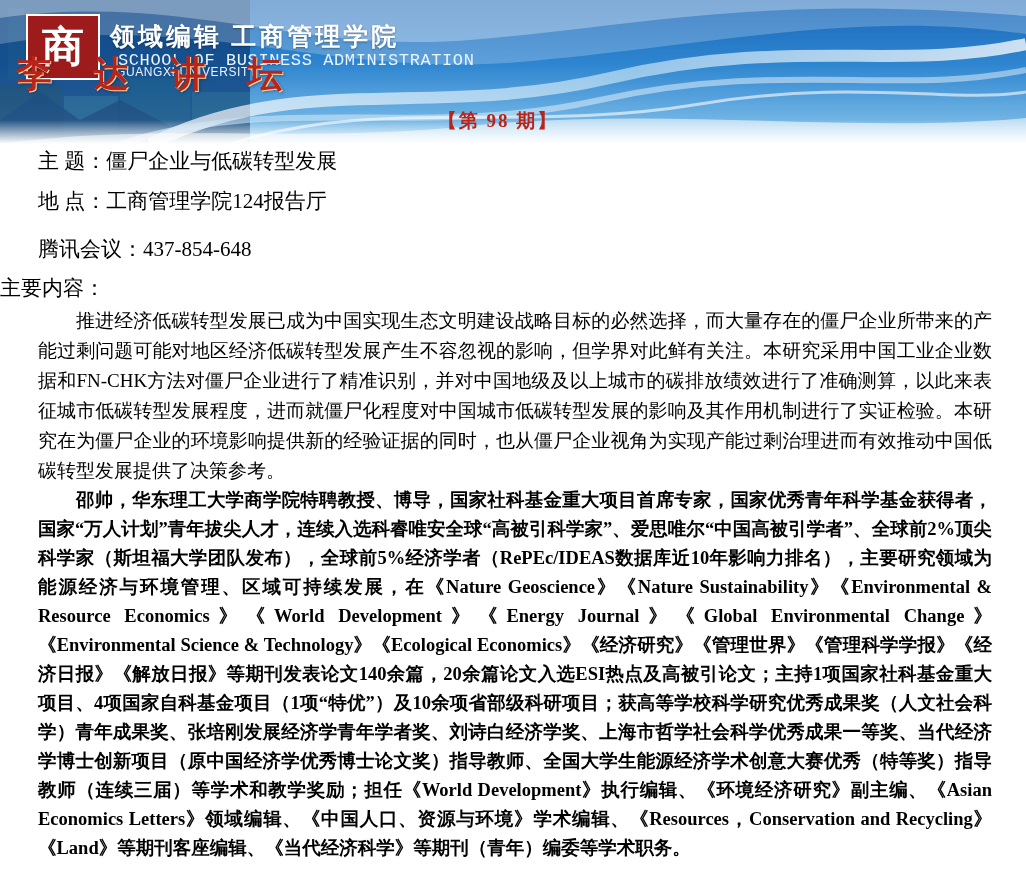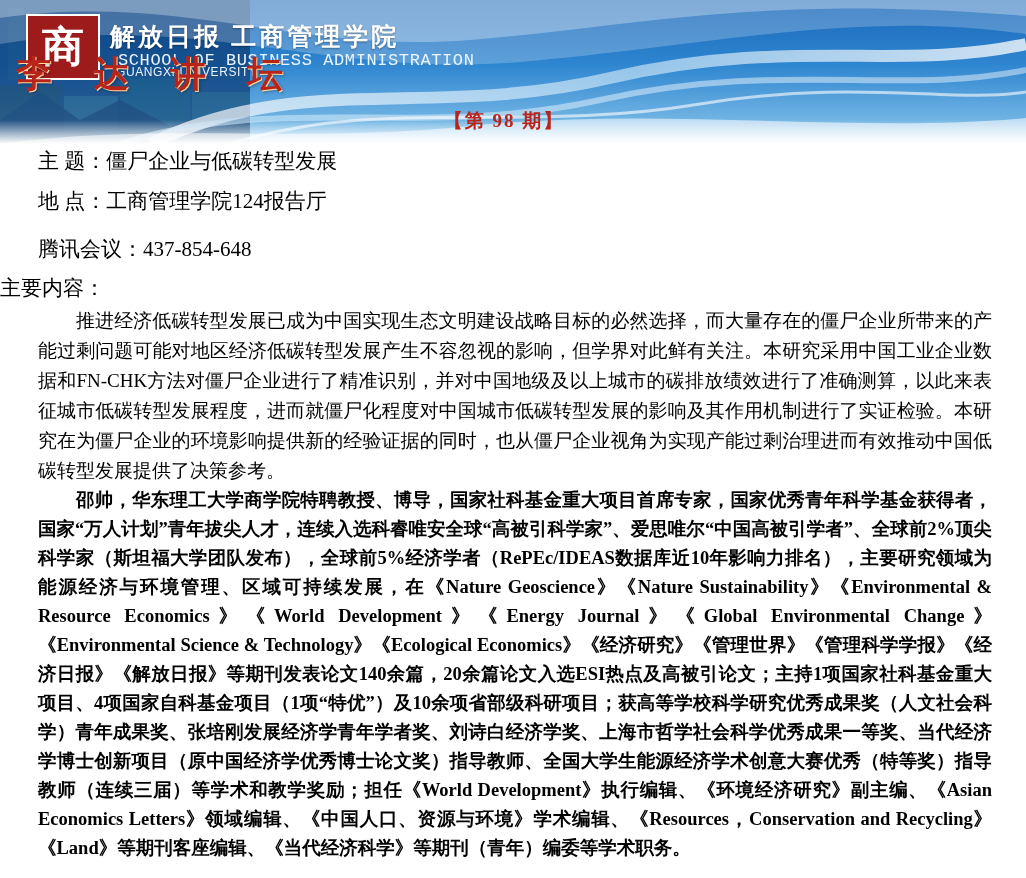--- a/index.html
+++ b/index.html
@@ -96,21 +96,21 @@
     text-align: left;
     color: #b9241a;
     font-size: 36px;
     font-weight: bold;
     letter-spacing: 16px;
     text-indent: 16px;
     text-shadow: 1px 1px 0 #ffd9a0, 2px 2px 3px rgba(0,0,0,.28);
   }
   .issue {
     position: absolute;
-    left: 14px;
+    left: 8px;
     top: 108px;
     width: 980px;
     text-align: center;
     color: #b9241a;
     font-size: 19px;
     font-weight: bold;
     letter-spacing: 2px;
   }
 
   
@@ -200,21 +200,21 @@
       <path d="M150 144 C 300 70, 430 120, 610 78 C 790 36, 900 72, 1026 44" stroke="url(#gwave)" stroke-width="12" fill="none" opacity=".85"></path>
       <path d="M120 144 C 280 92, 420 140, 600 100 C 780 60, 900 96, 1026 70" stroke="url(#gwave2)" stroke-width="6" fill="none" opacity=".8"></path>
       <path d="M230 144 C 380 96, 520 134, 700 104 C 860 78, 950 104, 1026 92" stroke="#ffffff" stroke-width="3" fill="none" opacity=".6"></path>
       <path d="M0 144 C 160 122, 300 144, 470 126 C 660 106, 860 134, 1026 118 L1026 144 Z" fill="#ffffff" opacity=".55"></path>
       <rect x="0" y="120" width="1026" height="24" fill="url(#gbot)"></rect>
     </svg>
 
     <div class="logo-block">
       <span class="logo-glyph">商</span>
     </div>
-    <div class="univ-cn">解放日报 工商管理学院</div>
+    <div class="univ-cn">领域编辑 工商管理学院</div>
     <div class="univ-en1">SCHOOL OF BUSINESS ADMINISTRATION</div>
     <div class="univ-en2">GUANGXI UNIVERSITY</div>
 
     <div class="forum-title">李 达 讲 坛</div>
     <div class="issue">【第 98 期】</div>
   </div>
 
   <div class="content">
 
     <div class="field first">

